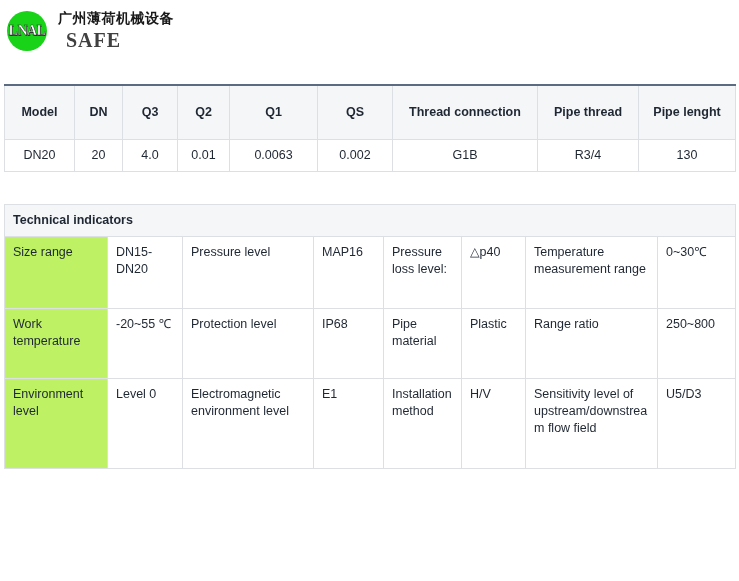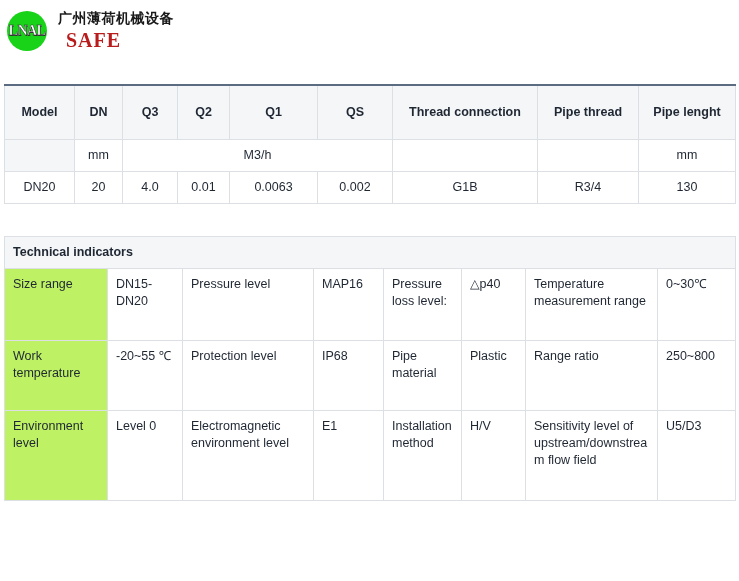--- a/index.html
+++ b/index.html
@@ -43,21 +43,21 @@
     color: #1a1a1a;
     letter-spacing: 0.5px;
     white-space: nowrap;
   }
   .logo-safe {
     position: absolute;
     left: 62px; top: 25px;
     font-family: "Liberation Serif", serif;
     font-size: 20px;
     font-weight: bold;
-    color: #b91c1c;
+    color: #404040;
     letter-spacing: 1px;
     white-space: nowrap;
   }
 
   
   .spec-title {
     position: absolute;
     left: 8px; top: 46px;
     font-family: "Liberation Serif", serif;
     font-size: 26px;
@@ -163,28 +163,20 @@
           <th>Q3</th>
           <th>Q2</th>
           <th>Q1</th>
           <th>QS</th>
           <th>Thread connection</th>
           <th>Pipe thread</th>
           <th>Pipe lenght</th>
         </tr>
       </thead>
       <tbody>
-        <tr class="unit-row">
-          <td class="model-cell"></td>
-          <td>mm</td>
-          <td colspan="4">M3/h</td>
-          <td></td>
-          <td></td>
-          <td>mm</td>
-        </tr>
         <tr class="data-row short">
           <td>DN20</td>
           <td>20</td>
           <td>4.0</td>
           <td>0.01</td>
           <td>0.0063</td>
           <td>0.002</td>
           <td>G1B</td>
           <td>R3/4</td>
           <td>130</td>

